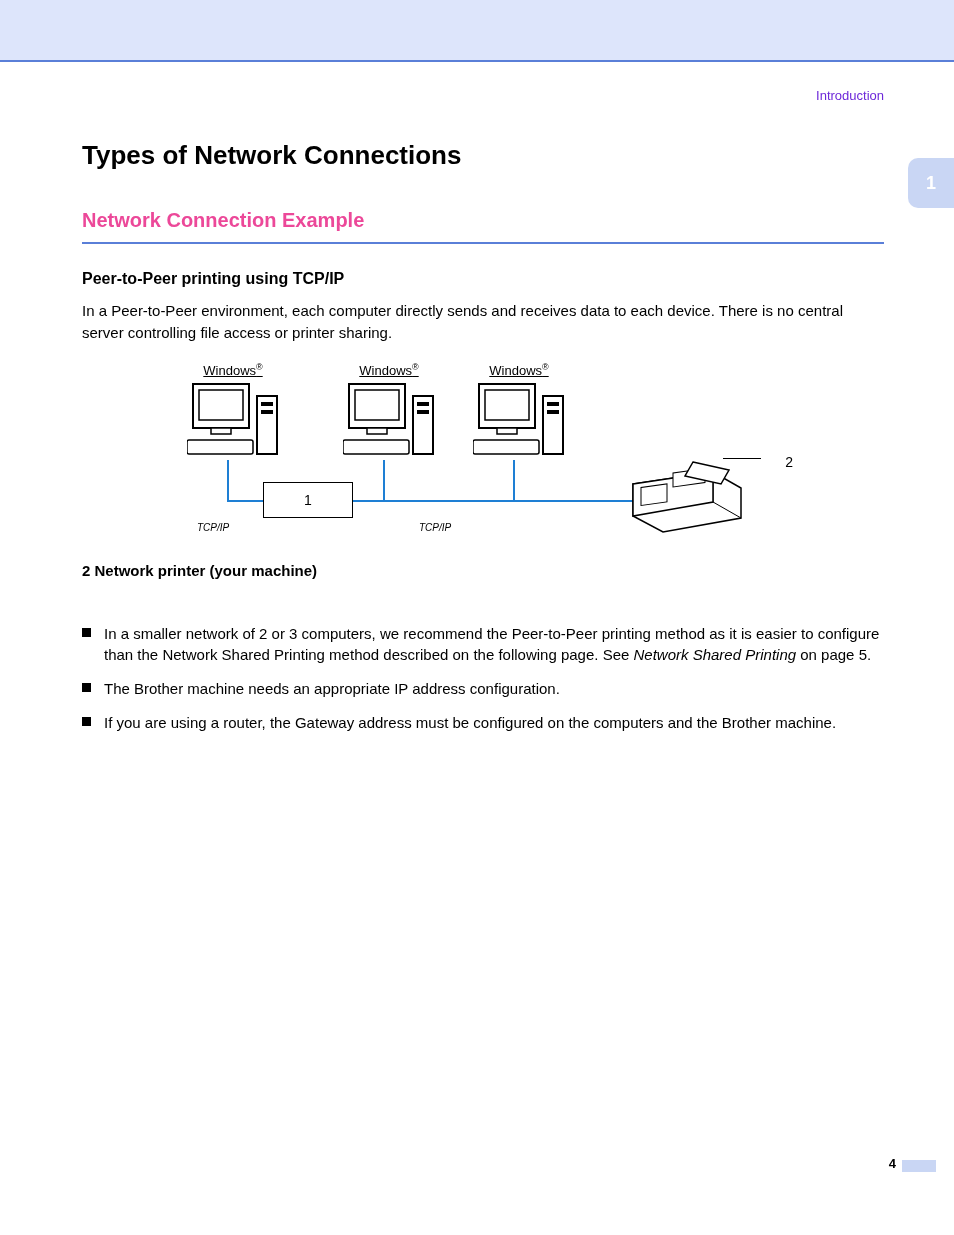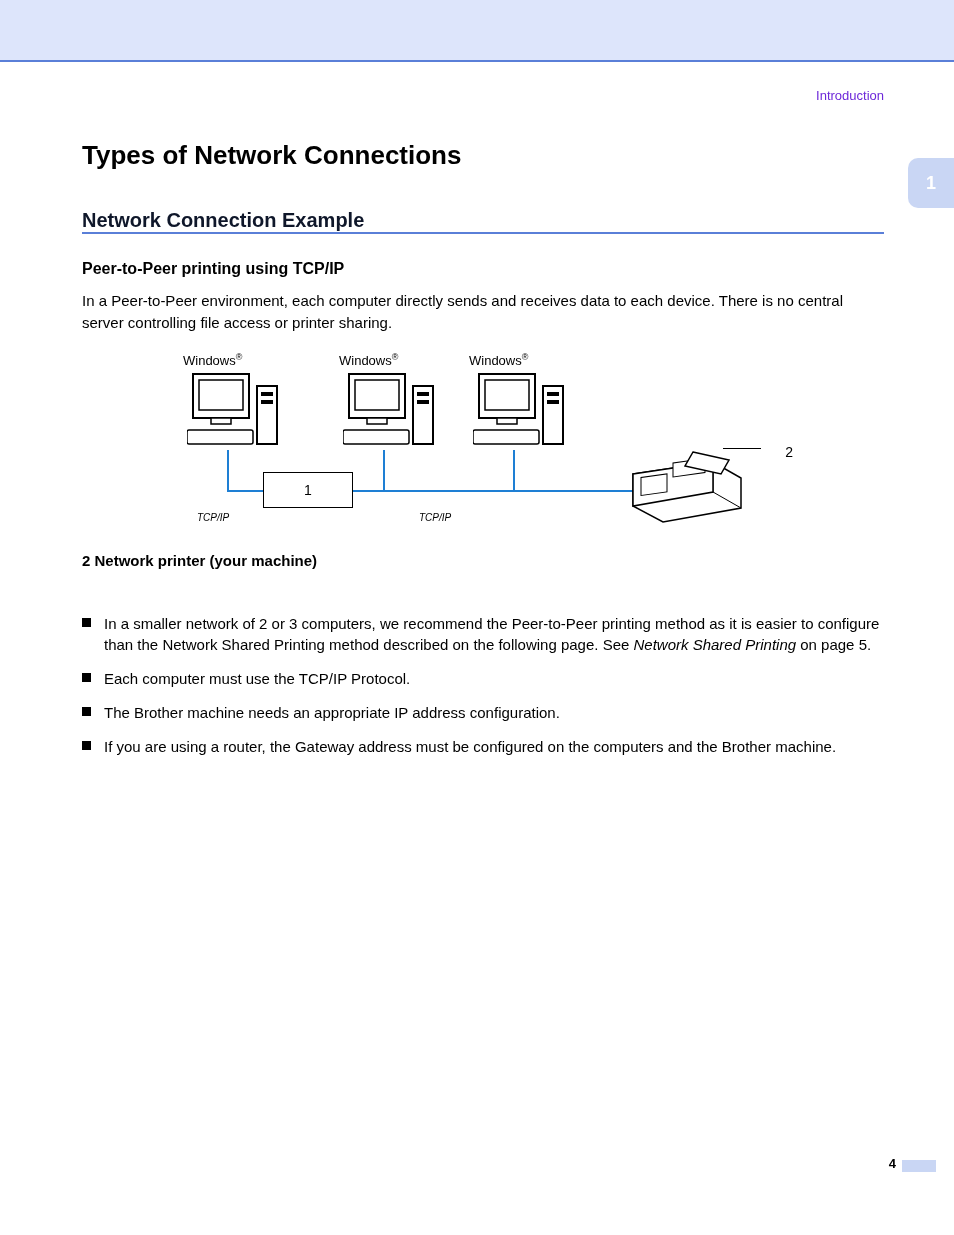--- a/index.html
+++ b/index.html
@@ -43,22 +43,22 @@
   }
   h1.main-title {
     font-size: 26px;
     font-weight: bold;
     margin-top: 78px;
     margin-bottom: 38px;
   }
   h2.section-title {
     font-size: 20px;
     font-weight: bold;
-    color: #0f172a;
-    padding-bottom: 0;
+    color: #ec4899;
+    padding-bottom: 10px;
     border-bottom: 2px solid #5a7fd8;
     margin-bottom: 26px;
   }
   h3.sub-title {
     font-size: 16px;
     font-weight: bold;
     margin-bottom: 12px;
   }
   p.body-text {
     font-size: 15px;
@@ -67,20 +67,22 @@
   }
   .diagram-area {
     position: relative;
     width: 600px;
     height: 180px;
     margin: 10px auto 20px auto;
   }
   .pc {
     position: absolute;
     width: 100px;
+    text-align: center;
+    text-decoration: underline;
   }
   .pc-label { font-size: 13px; }
   .pc-label sup { font-size: 9px; }
   .pc svg { display: block; margin: 2px auto 0 auto; }
   .switch-box {
     position: absolute;
     left: 80px; top: 120px;
     width: 90px; height: 36px;
     border: 1.5px solid #000;
     background: #fff;
@@ -234,21 +236,20 @@
   </div>
 
   <div class="legend">
     <div class="legend-item">2  Network printer (your machine)</div>
   </div>
 
   <ul class="bullets">
     <li>
       <span>In a smaller network of 2 or 3 computers, we recommend the Peer-to-Peer printing method as it is easier to configure than the Network Shared Printing method described on the following page. See </span><span class="italic">Network Shared Printing</span><span> on page 5.</span>
     </li>
-    <li>Each computer must use the TCP/IP Protocol.</li>
     <li>The Brother machine needs an appropriate IP address configuration.</li>
     <li>If you are using a router, the Gateway address must be configured on the computers and the Brother machine.</li>
   </ul>
 
 </div>
 
 <div class="footer-accent"></div>
 <div class="page-footer">4</div>
 
 </body></html>

